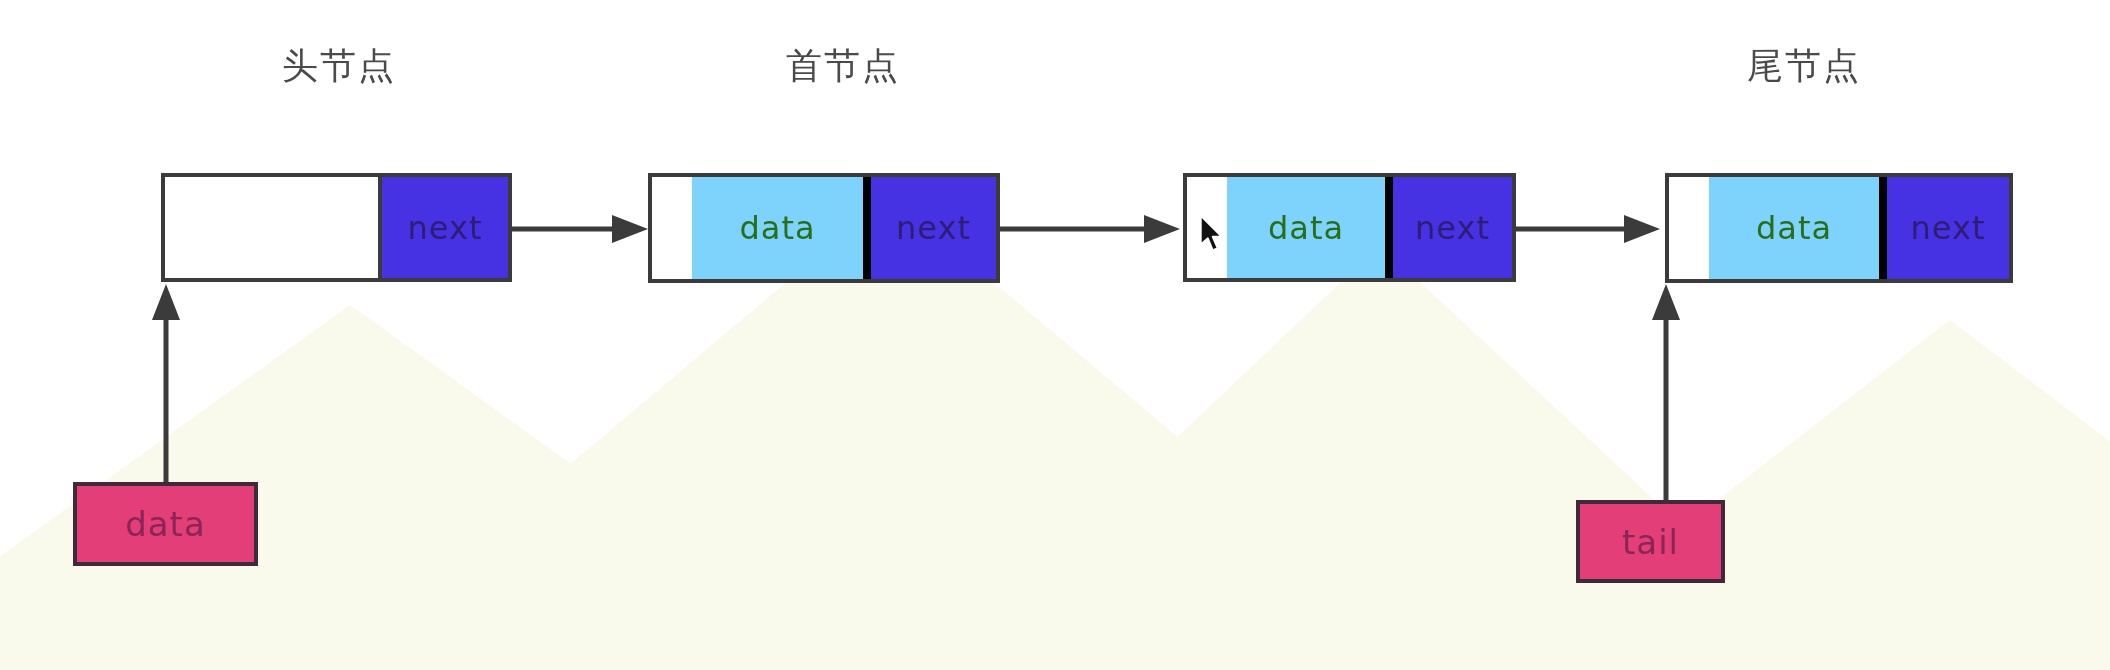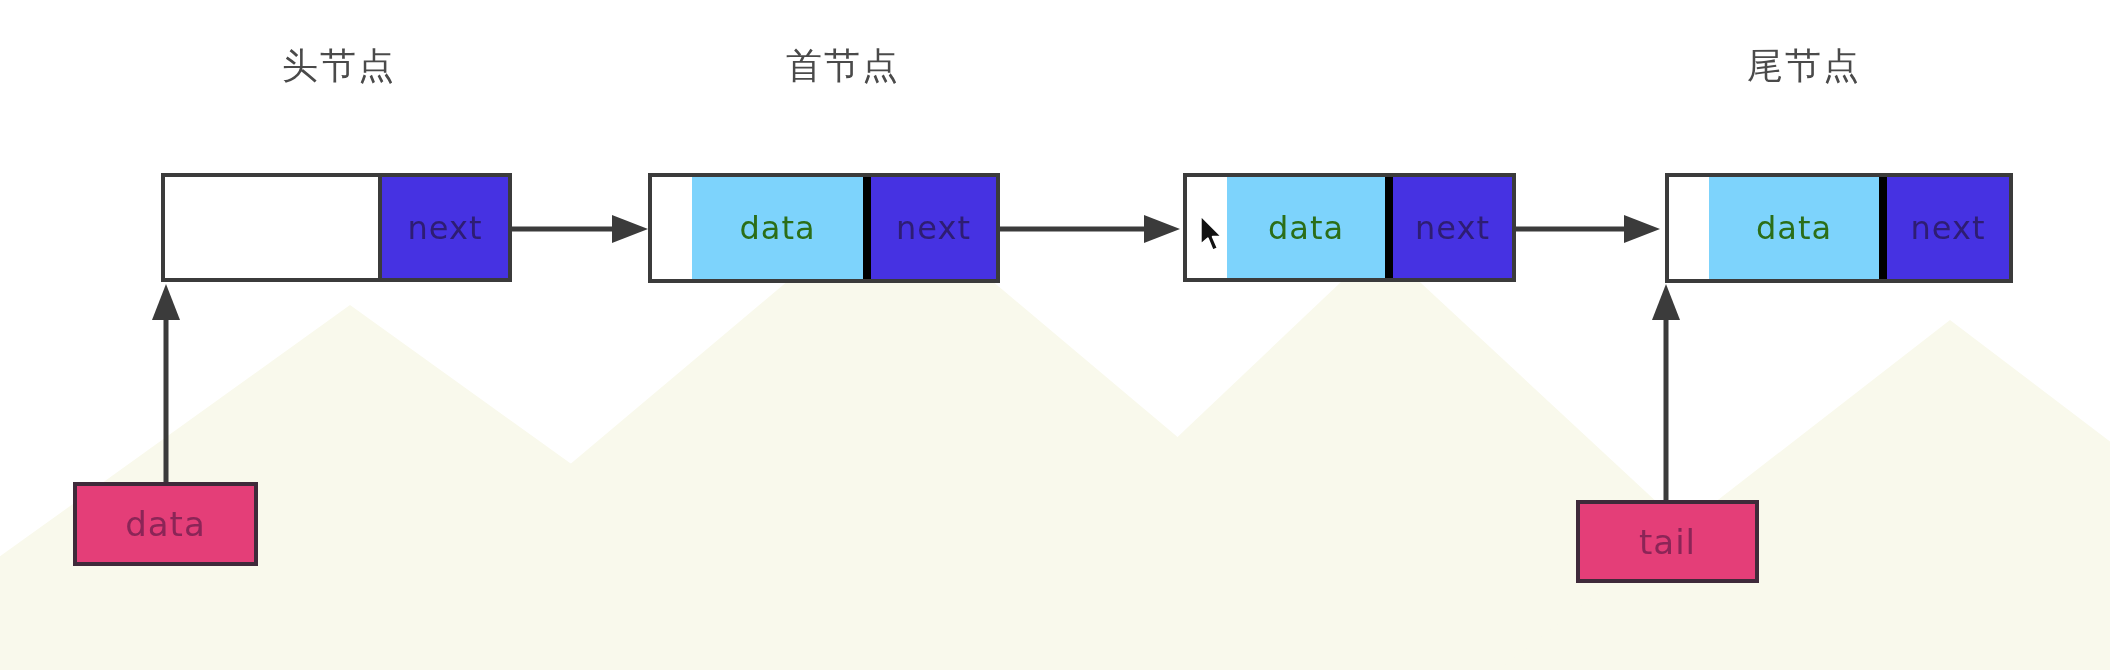--- a/index.html
+++ b/index.html
@@ -86,21 +86,21 @@
     <div class="cell cell-data" style="width:166px;">data</div>
     <div class="cell cell-next">next</div>
   </div>
 
   <div class="node" style="left:1665px;top:173px;width:348px;height:110px;">
     <div class="cell cell-data" style="width:178px;">data</div>
     <div class="cell cell-next">next</div>
   </div>
 
   <div class="pointer-box" style="left:73px;top:482px;width:185px;height:84px;">data</div>
-  <div class="pointer-box" style="left:1576px;top:500px;width:183px;height:83px;">tail</div>
+  <div class="pointer-box" style="left:1576px;top:500px;width:149px;height:83px;">tail</div>
 
   <svg class="overlay" width="2110" height="670">
 
     <g>
       <line x1="512" y1="229" x2="618" y2="229" stroke="#3b3b3b" stroke-width="5"></line>
       <polygon points="612,215 648,229 612,243" fill="#3b3b3b"></polygon>
     </g>
 
     <g>
       <line x1="1000" y1="229" x2="1150" y2="229" stroke="#3b3b3b" stroke-width="5"></line>

